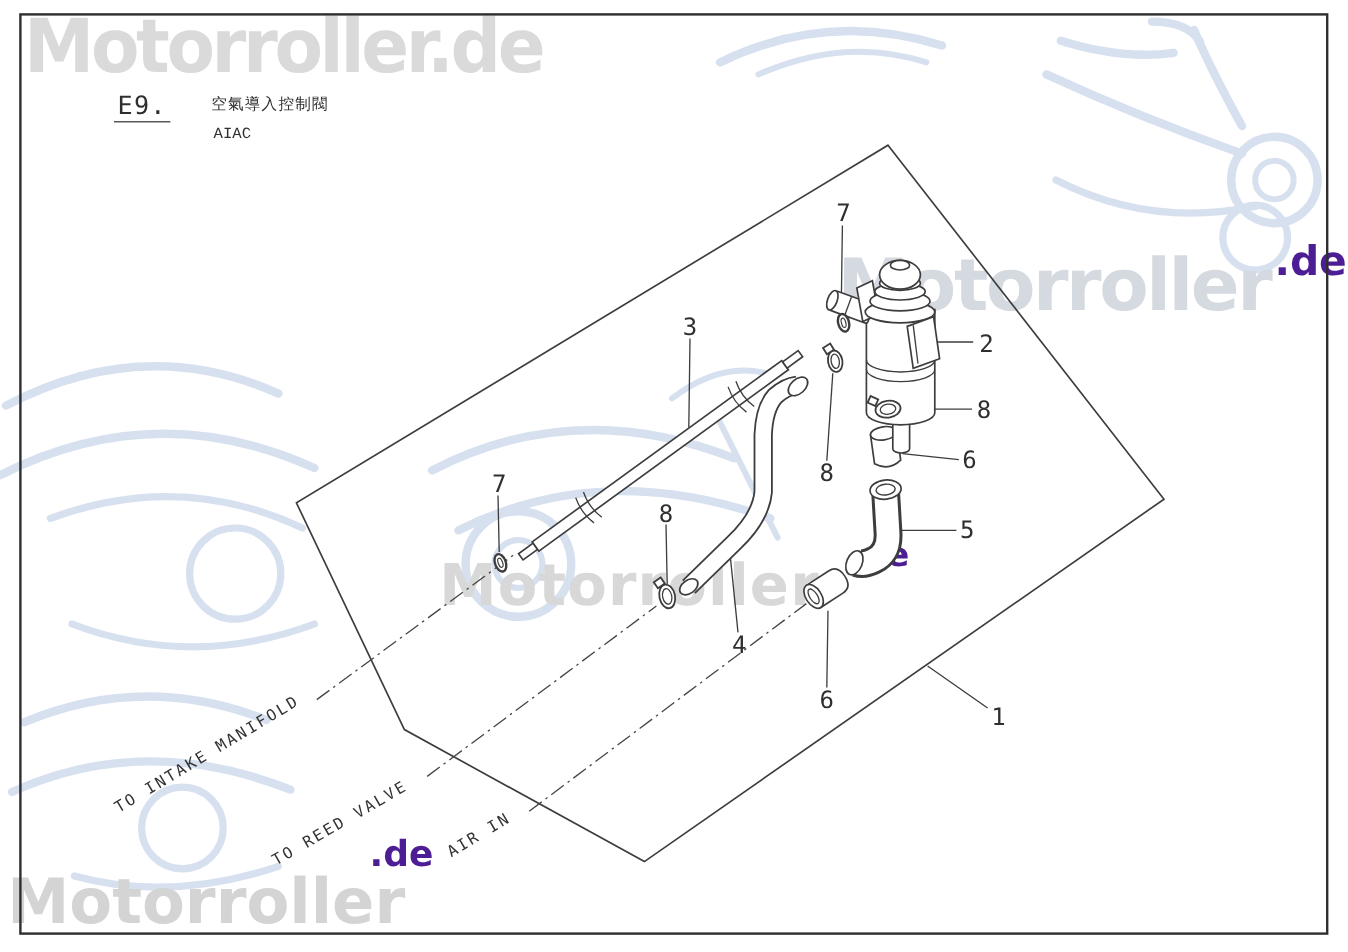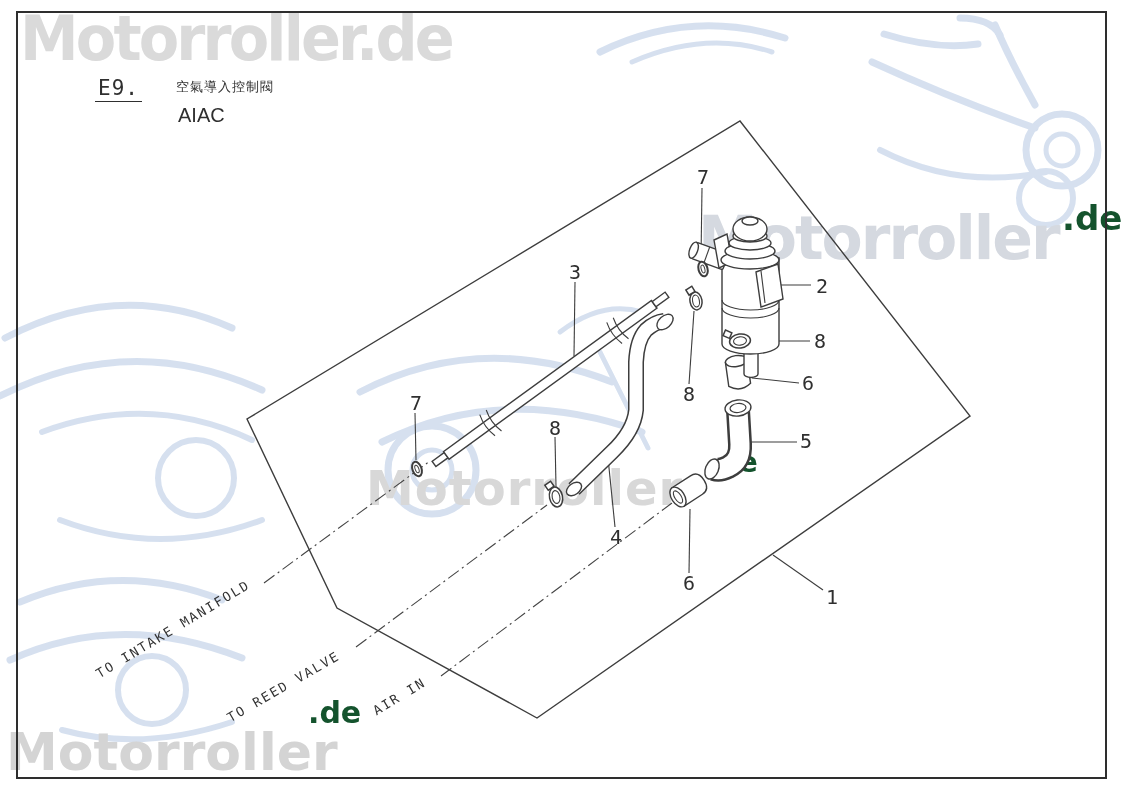--- a/index.html
+++ b/index.html
@@ -6,32 +6,32 @@
   .page{position:relative;width:1123px;height:793px;background:#fff;overflow:hidden;
         font-family:"DejaVu Sans",sans-serif;}
   
   .wm-layer{position:absolute;inset:0;z-index:0;text-align:right;}
   .wm-text{position:absolute;font-weight:700;white-space:nowrap;line-height:1;
            font-family:"DejaVu Sans",sans-serif;}
   .wm-top{left:20px;top:8px;font-size:62px;color:#dadada;letter-spacing:-3px;transform:scaleX(.95);transform-origin:left top;}
   .wm-mid{left:698px;top:208px;font-size:60px;color:#d5d9e0;letter-spacing:-2px;}
   .wm-center{left:366px;top:464px;font-size:48px;color:#d8d8d8;letter-spacing:1px;}
   .wm-bottom{left:6px;top:726px;font-size:52px;color:#d4d4d4;letter-spacing:0px;}
-  .wm-de{position:absolute;font-weight:700;color:#14532d;line-height:1;font-family:"DejaVu Sans",sans-serif;}
+  .wm-de{position:absolute;font-weight:700;color:#4c1d95;line-height:1;font-family:"DejaVu Sans",sans-serif;}
   .wm-de-mid{left:1062px;top:201px;font-size:34px;}
   .wm-de-center{left:708px;top:449px;font-size:28px;}
   .wm-de-bottom{left:308px;top:698px;font-size:30px;}
   
   .drawing{position:absolute;left:0;top:0;z-index:1;}
   
   .txt-layer{position:absolute;inset:0;z-index:2;color:#2f2f2f;padding-left:48px;}
   .title-code{position:absolute;left:95px;top:76px;font-size:21px;letter-spacing:1px;
               border-bottom:1.5px solid #2f2f2f;padding:0 3px 1px 3px;font-family:"DejaVu Sans Mono",monospace;}
   .title-cjk{position:absolute;left:176px;top:78px;font-size:13px;letter-spacing:1px;}
-  .title-latin{position:absolute;left:178px;top:104px;font-size:20px;font-family:Liberation Sans, sans-serif;}
+  .title-latin{position:absolute;left:178px;top:104px;font-size:13px;font-family:Liberation Mono, monospace;}
   .callout{position:absolute;font-size:20px;font-family:"DejaVu Sans Mono",monospace;
            transform:translate(-50%,-50%);}
   .flow-label{position:absolute;font-size:13px;font-family:"DejaVu Sans Mono",monospace;
               letter-spacing:2px;white-space:nowrap;transform-origin:left bottom;color:#333;}
   .fl-intake{left:101px;top:666px;transform:rotate(-31deg);}
   .fl-reed{left:232px;top:710px;transform:rotate(-30deg);}
   .fl-air{left:378px;top:703px;transform:rotate(-31deg);}
 </style>
 </head>
 <body>

